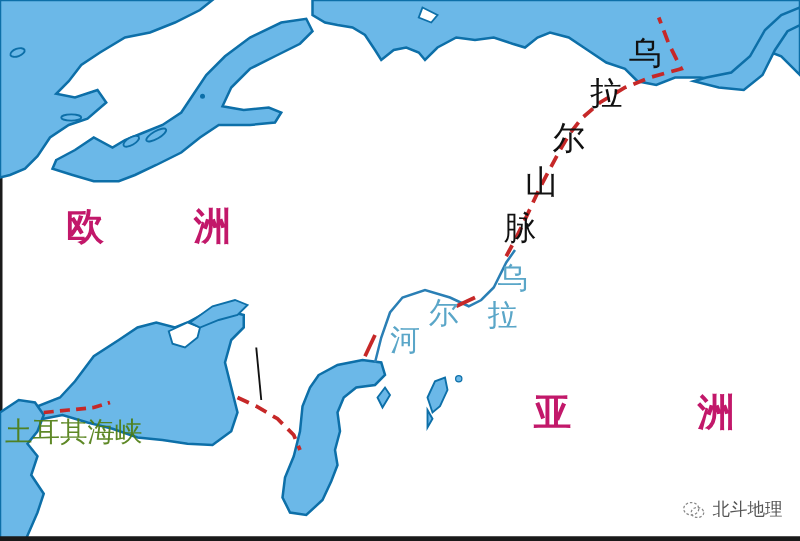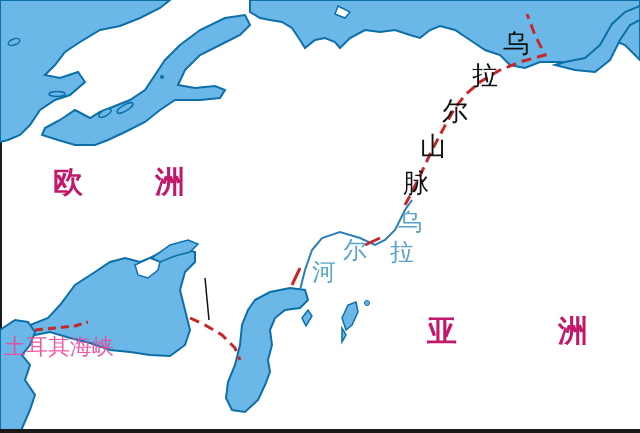--- a/index.html
+++ b/index.html
@@ -2,21 +2,21 @@
 <html><head>
 <meta charset="utf-8">
 <style>
   html, body { margin: 0; padding: 0; background: #ffffff; }
   .map { position: relative; width: 640px; height: 433px; overflow: hidden; background: #ffffff; }
   .map svg.base { position: absolute; left: 0; top: 0; }
   .lbl { position: absolute; white-space: nowrap; line-height: 1; }
   .continent { color: #c2186a; font-family: "DejaVu Serif", serif; font-weight: bold; font-size: 30px; }
   .mtn { color: #111111; font-family: "DejaVu Sans", sans-serif; font-size: 26px; }
   .river { color: #5aa6c8; font-family: "DejaVu Sans", sans-serif; font-size: 24px; }
-  .strait { color: #ec4899; font-family: "DejaVu Sans", sans-serif; font-size: 22px; opacity: 0.9; }
+  .strait { color: #4d7c0f; font-family: "DejaVu Sans", sans-serif; font-size: 22px; opacity: 0.9; }
   .watermark { position: absolute; right: 14px; bottom: 16px; display: flex; align-items: center; gap: 6px;
                color: #555555; font-family: "DejaVu Sans", sans-serif; font-size: 14px; }
   .wm-icon { width: 18px; height: 14px; }
   .bottom-bar { position: absolute; left: 0; right: 0; bottom: 0; height: 4px; background: #1a1a1a; }
   .left-bar { position: absolute; left: 0; top: 0; bottom: 0; width: 2px; background: #1a1a1a; }
 </style>
 </head>
 <body>
 
 <div class="map">
@@ -80,15 +80,22 @@
   <div class="lbl mtn" style="left:403px; top:170px;">脉</div>
 
   <div class="lbl river" style="left:398px; top:210px;">乌</div>
   <div class="lbl river" style="left:390px; top:240px;">拉</div>
   <div class="lbl river" style="left:343px; top:238px;">尔</div>
   <div class="lbl river" style="left:312px; top:260px;">河</div>
 
 
   <div class="lbl strait" style="left:4px; top:336px;">土耳其海峡</div>
 
+  <div class="watermark">
+    <svg class="wm-icon" viewBox="0 0 18 14">
+      <ellipse cx="7" cy="6" rx="6" ry="5" fill="none" stroke="#888" stroke-width="1" stroke-dasharray="2 1.5"></ellipse>
+      <ellipse cx="12" cy="9" rx="5" ry="4" fill="none" stroke="#888" stroke-width="1" stroke-dasharray="2 1.5"></ellipse>
+    </svg>
+    <span>北斗地理</span>
+  </div>
 
   <div class="bottom-bar"></div>
 </div>
 
 </body></html>

